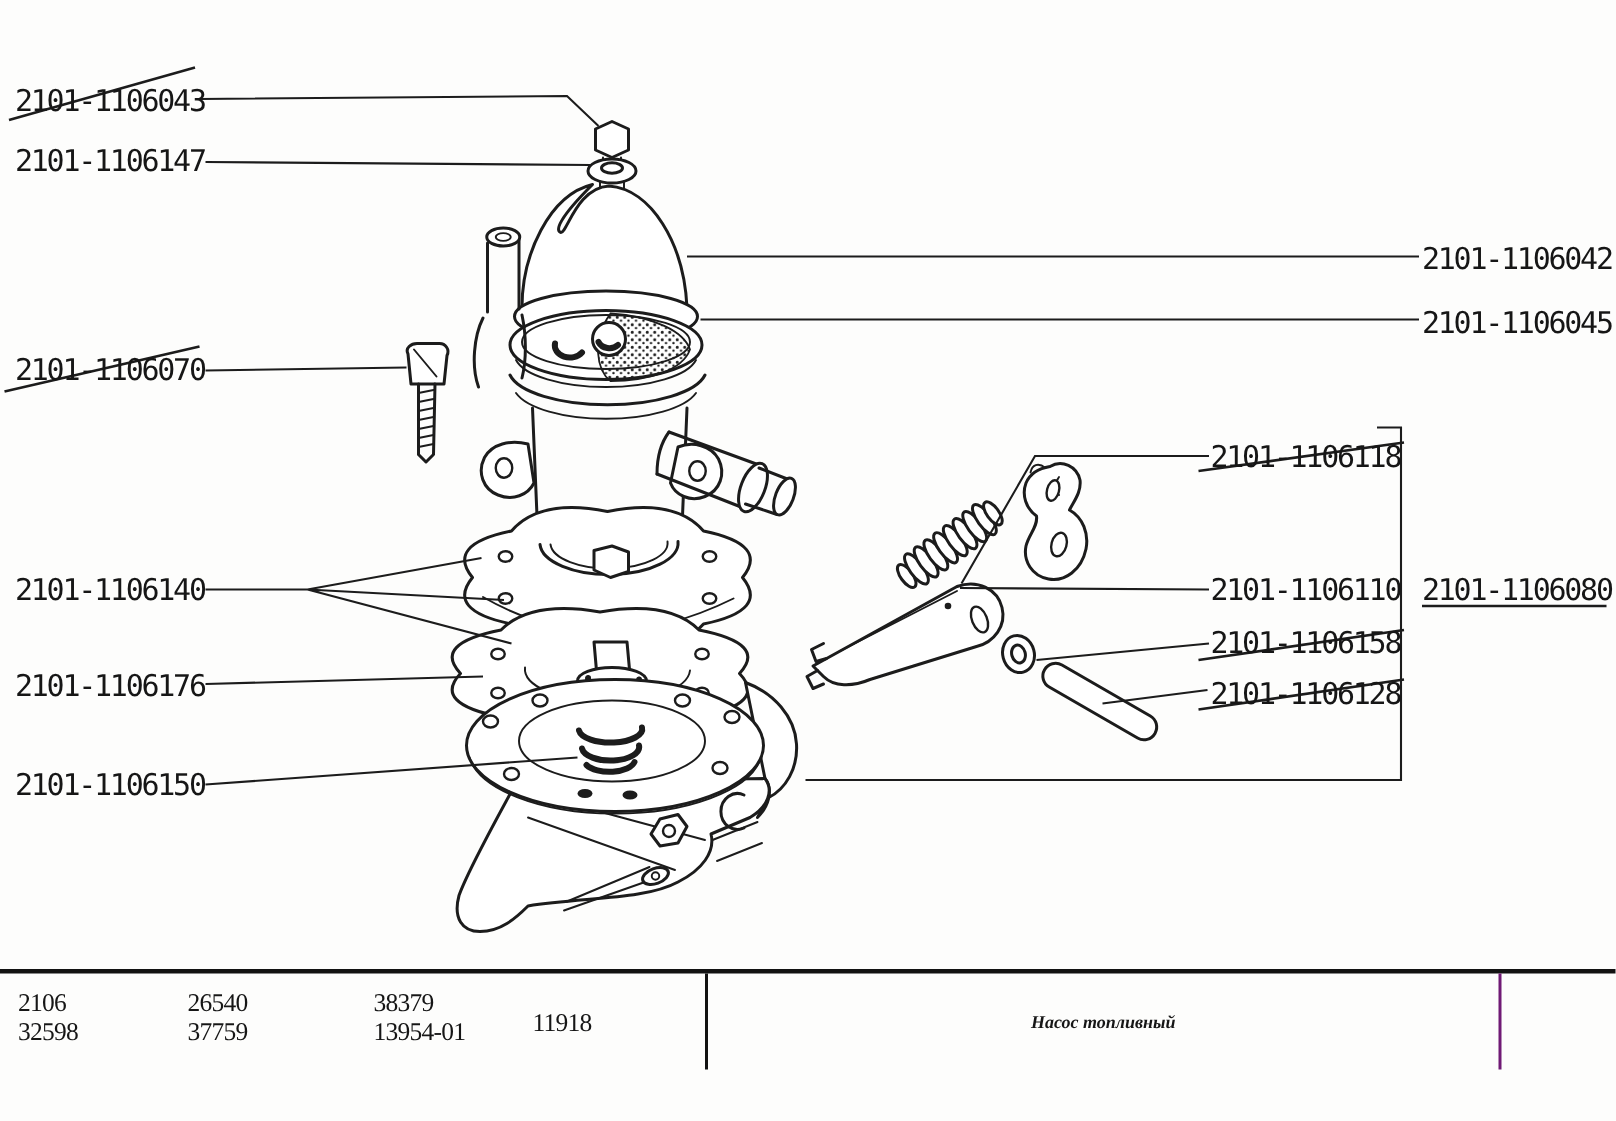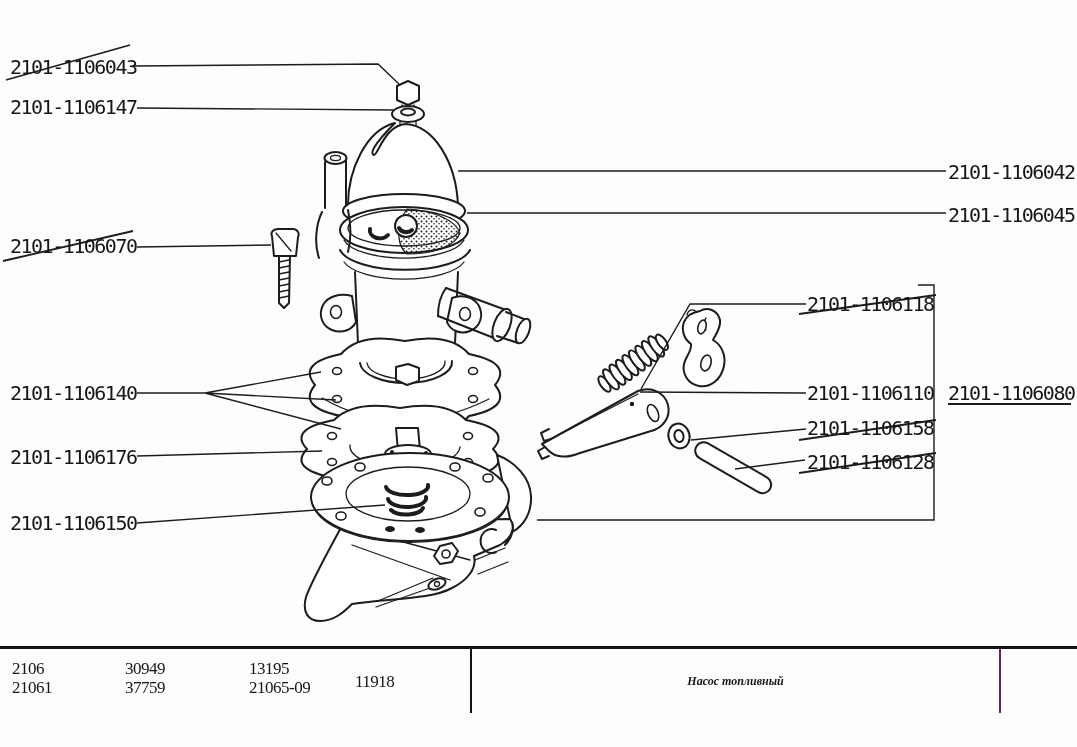--- a/index.html
+++ b/index.html
@@ -257,28 +257,28 @@
     <text class="lbl" x="10" y="457" dominant-baseline="central">2101-1106176</text>
     <text class="lbl" x="807" y="462" dominant-baseline="central">2101-1106128</text>
     <text class="lbl" x="10" y="523" dominant-baseline="central">2101-1106150</text>
   </g>
 </svg>
 
 <div class="title-block">
   <div class="tb-models">
     <div class="m-col c1">
       <div>2106</div>
-      <div>21061</div>
+      <div>32598</div>
     </div>
     <div class="m-col c2">
-      <div>30949</div>
+      <div>26540</div>
       <div>37759</div>
     </div>
     <div class="m-col c3">
-      <div>13195</div>
-      <div>21065-09</div>
+      <div>38379</div>
+      <div>13954-01</div>
     </div>
     <div class="m-col c4">
       <div>11918</div>
     </div>
   </div>
   <div class="tb-title">Насос топливный</div>
 </div>
 
 </body></html>

